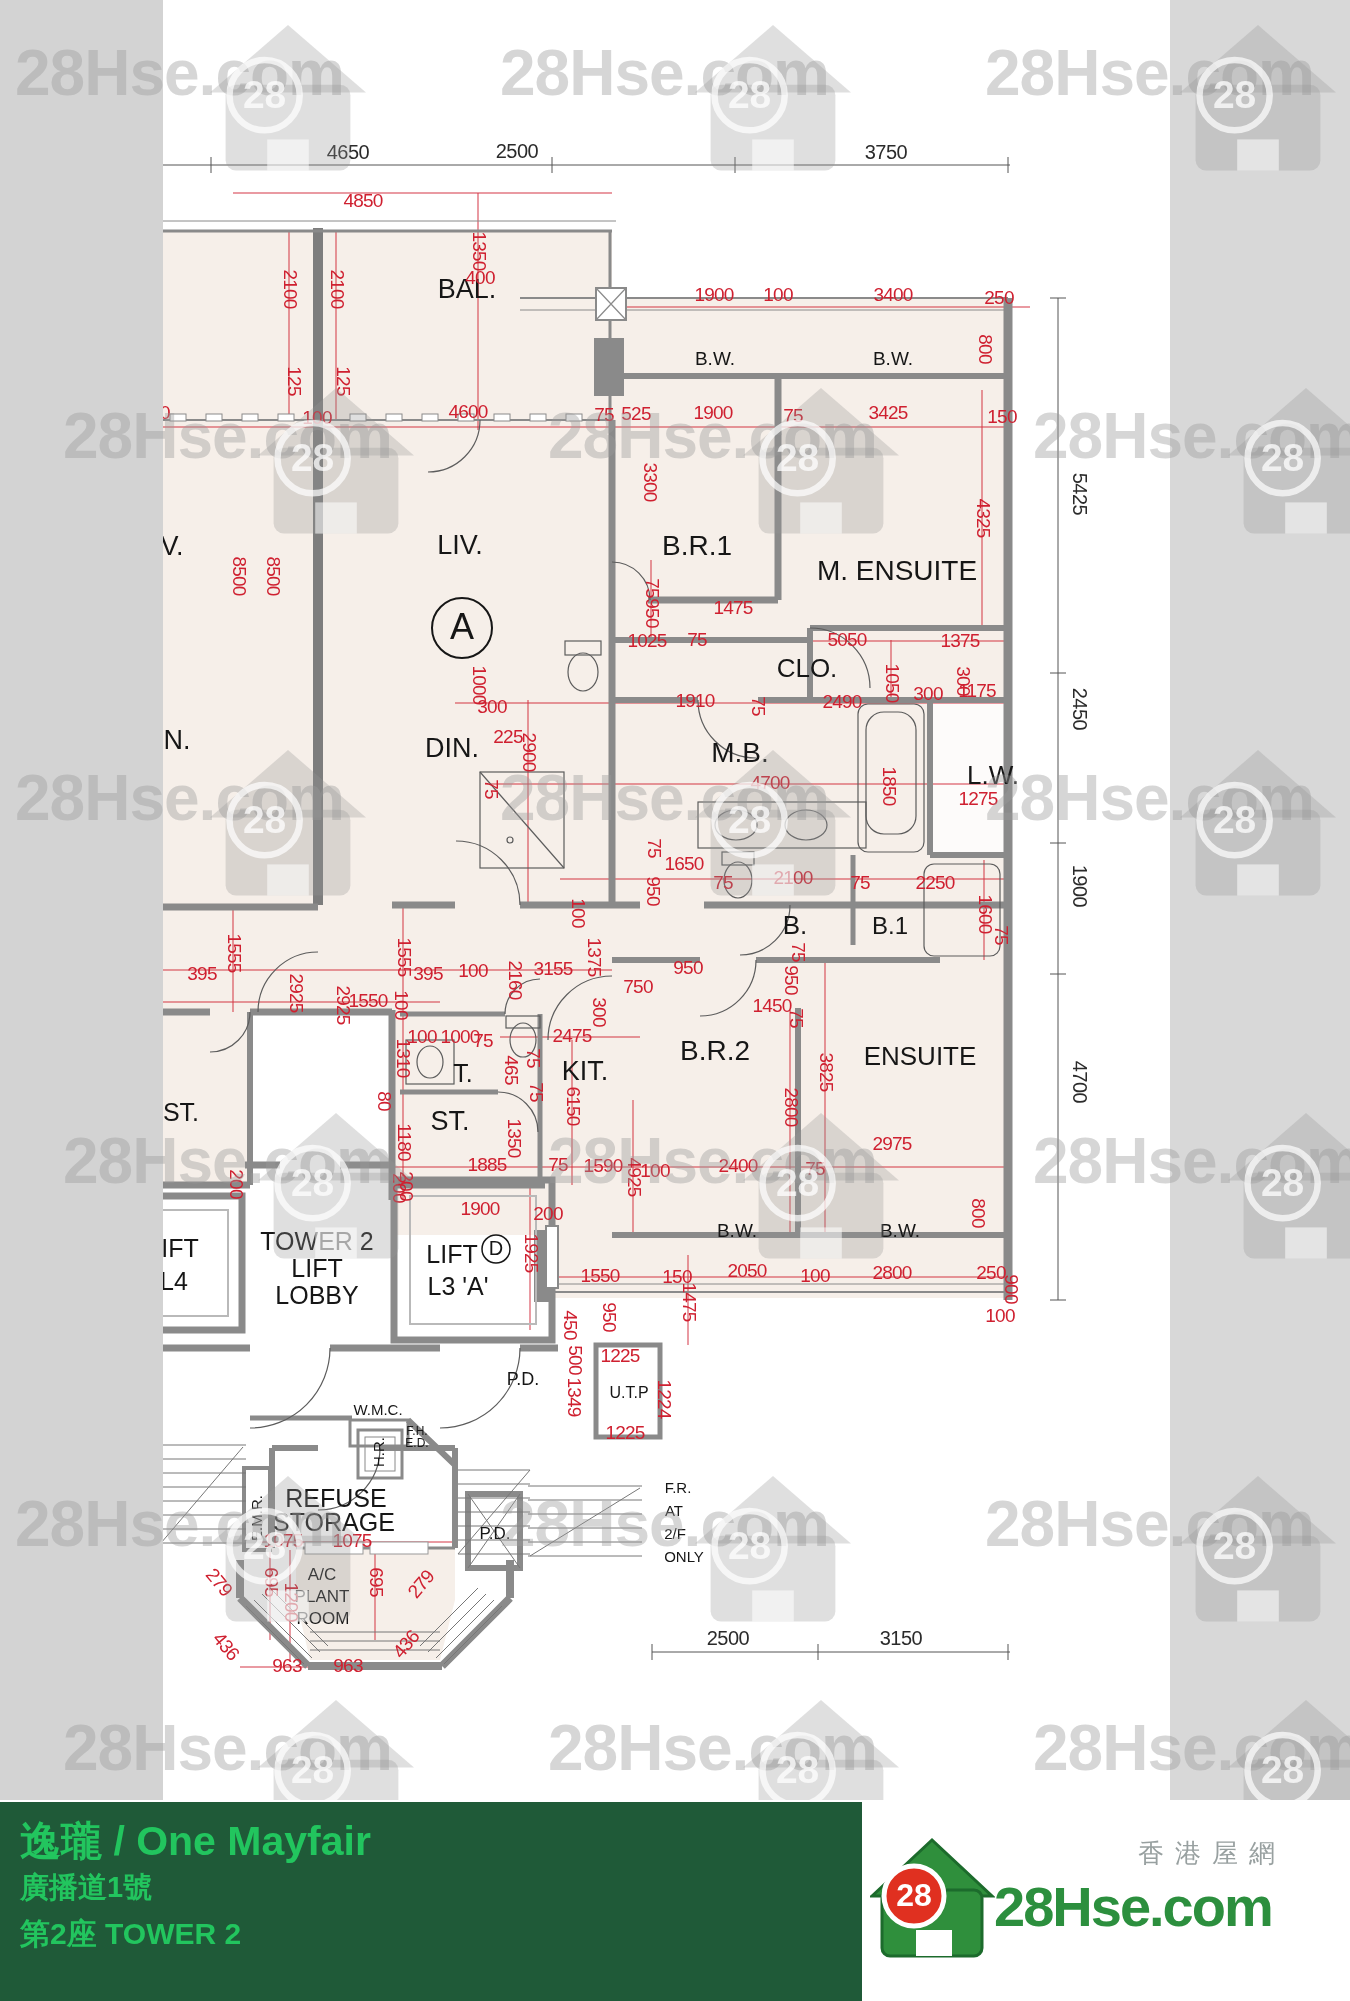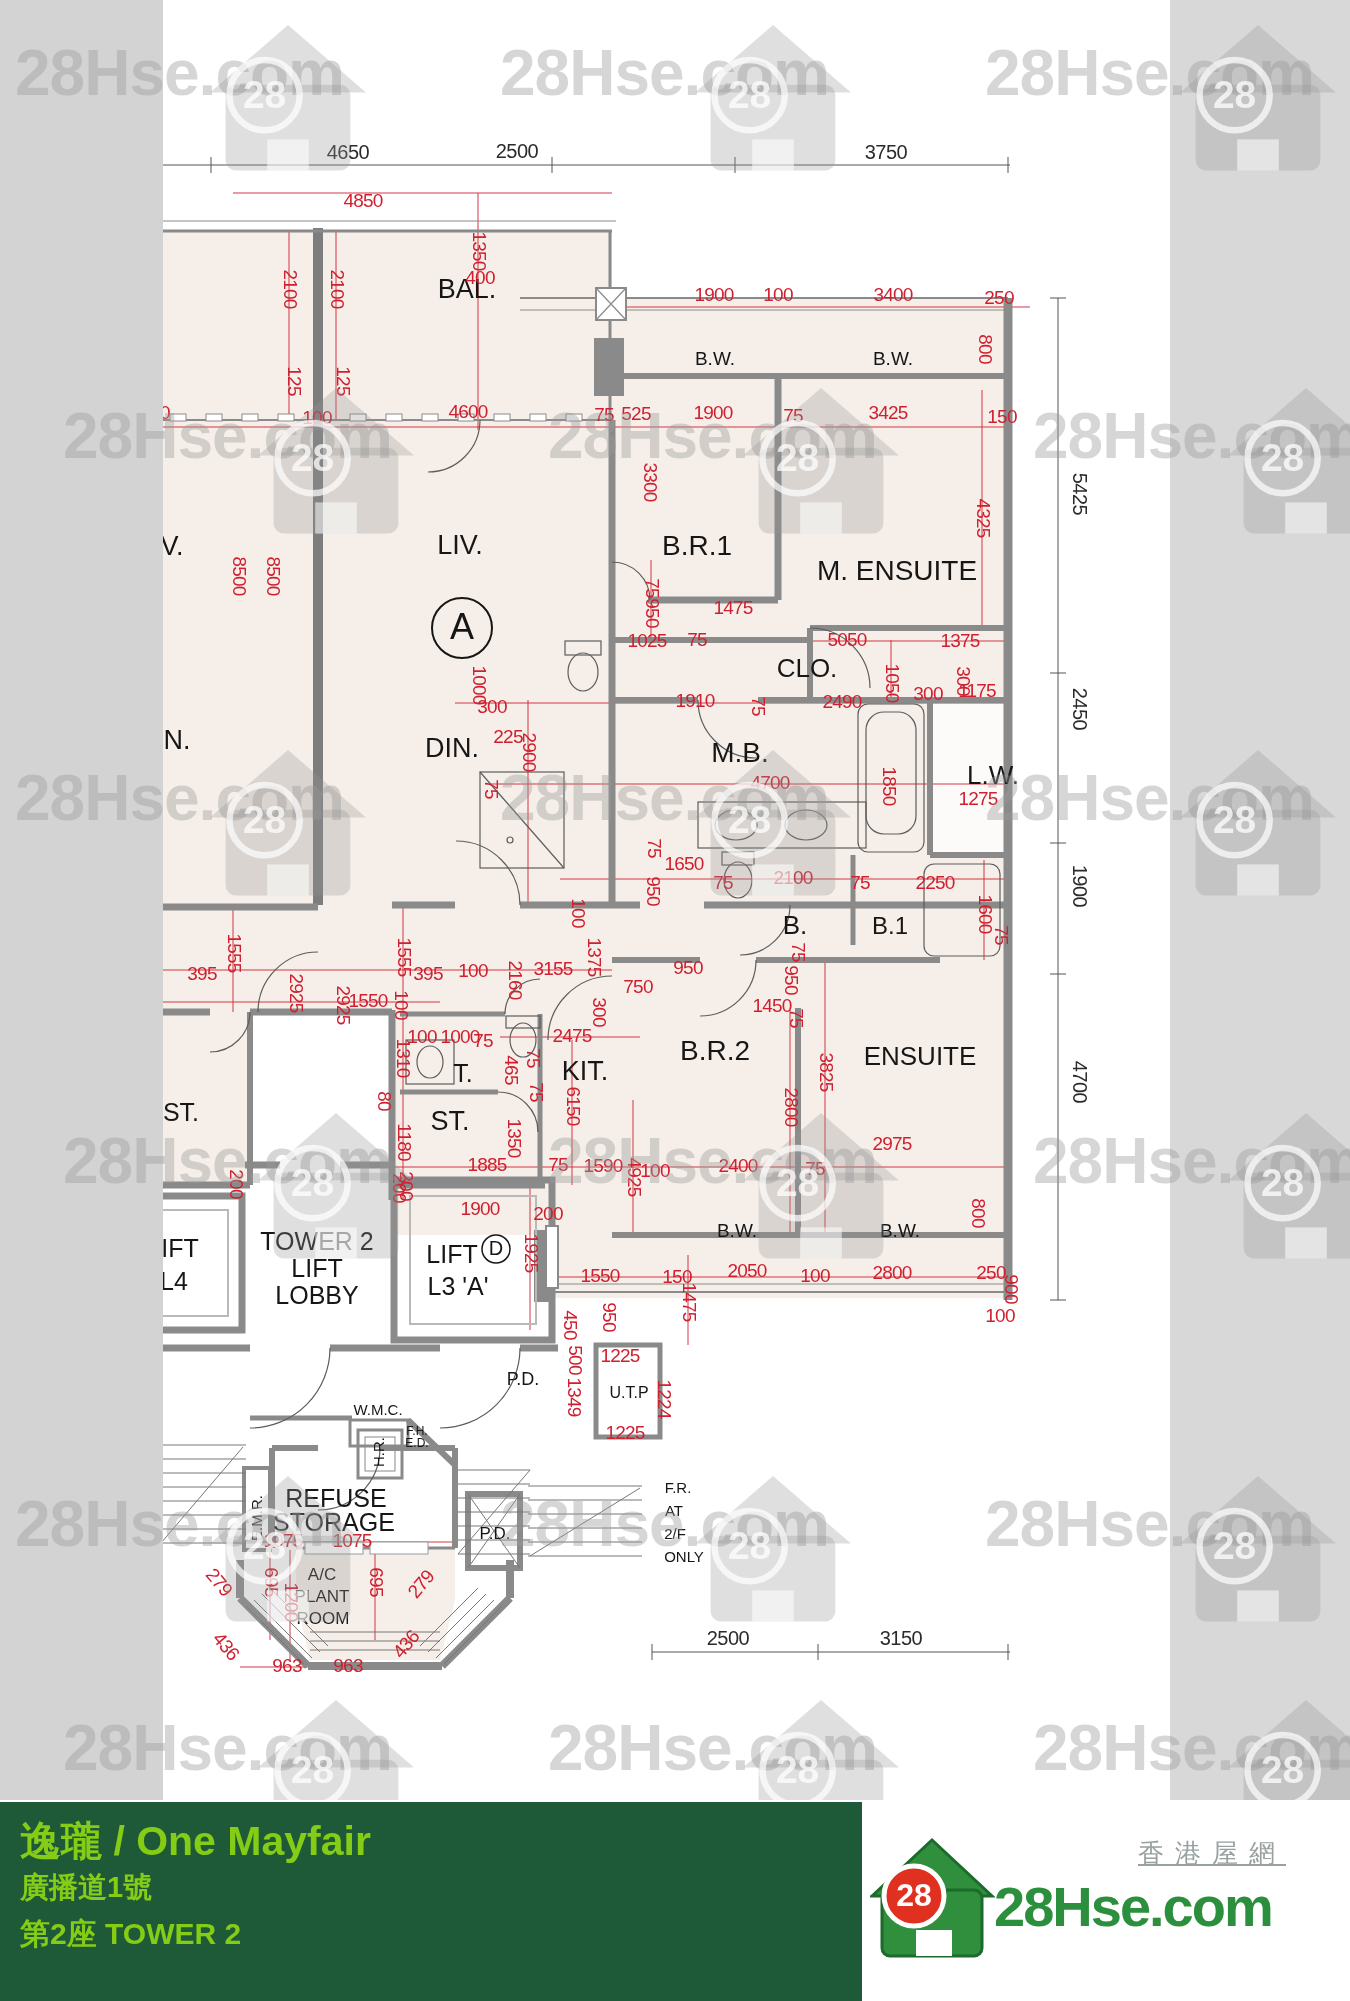--- a/index.html
+++ b/index.html
@@ -7,27 +7,27 @@
   body{width:1350px;height:2001px;position:relative;background:#fff;
        font-family:"Liberation Sans", sans-serif;overflow:hidden;}
   .page{position:absolute;inset:0;}
   svg text{dominant-baseline:middle;text-anchor:middle;}
   .rl{fill:#161616;}
   .dr{fill:var(--red);font-size:19px;letter-spacing:-0.8px;}
   .db{fill:#2b2b2b;font-size:20px;letter-spacing:-0.5px;}
   .wmt{fill:#9b9b9b;opacity:.40;font-size:64px;font-weight:bold;
        text-anchor:start;dominant-baseline:alphabetic;letter-spacing:-1px;}
   .footer{position:absolute;left:0;top:1800px;width:1350px;height:201px;background:#fff;}
-  .footer-green{position:absolute;left:0;top:2px;width:862px;height:199px;background:#1f5a38;color:#84cc16;padding-left:40px;}
+  .footer-green{position:absolute;left:0;top:2px;width:862px;height:199px;background:#1f5a38;color:#22c55e;padding-left:40px;}
   .f-title{position:absolute;left:20px;top:12px;font-size:41px;font-weight:bold;}
   .f-sub{position:absolute;left:20px;top:66px;font-size:29px;font-weight:bold;}
   .f-block{position:absolute;left:20px;top:112px;font-size:30px;font-weight:bold;}
   .f-area{position:absolute;left:20px;top:150px;font-size:23px;}
   .footer-brand{position:absolute;left:862px;top:2px;width:488px;height:199px;background:#fff;}
-  .site-zh{position:absolute;left:276px;top:34px;font-size:26px;color:#98a0a0;letter-spacing:11px;text-decoration:underline;}
+  .site-zh{position:absolute;left:276px;top:34px;font-size:26px;color:#98a0a0;letter-spacing:11px;}
   .site-en{position:absolute;left:132px;top:72px;font-size:56px;font-weight:bold;color:#2c8f3e;letter-spacing:-2px;}
   .brand-house{position:absolute;left:8px;top:32px;}
 </style>
 </head>
 <body>
 
 <div class="page">
 <svg id="plan-svg" viewBox="0 0 1350 1800" width="1350" height="1800">
 
   <g id="fills" fill="#f6efe9" stroke="none">

